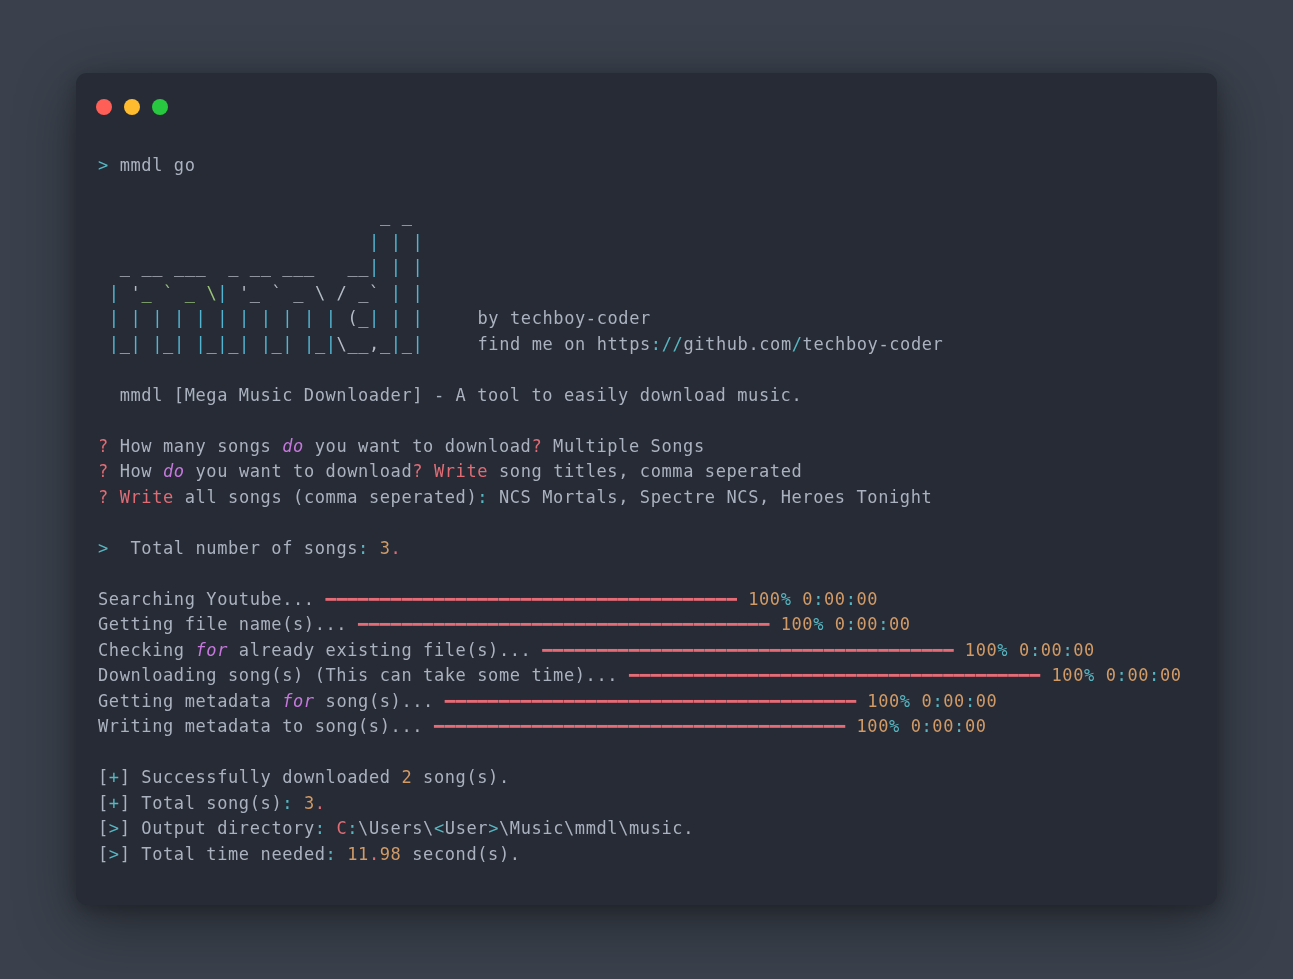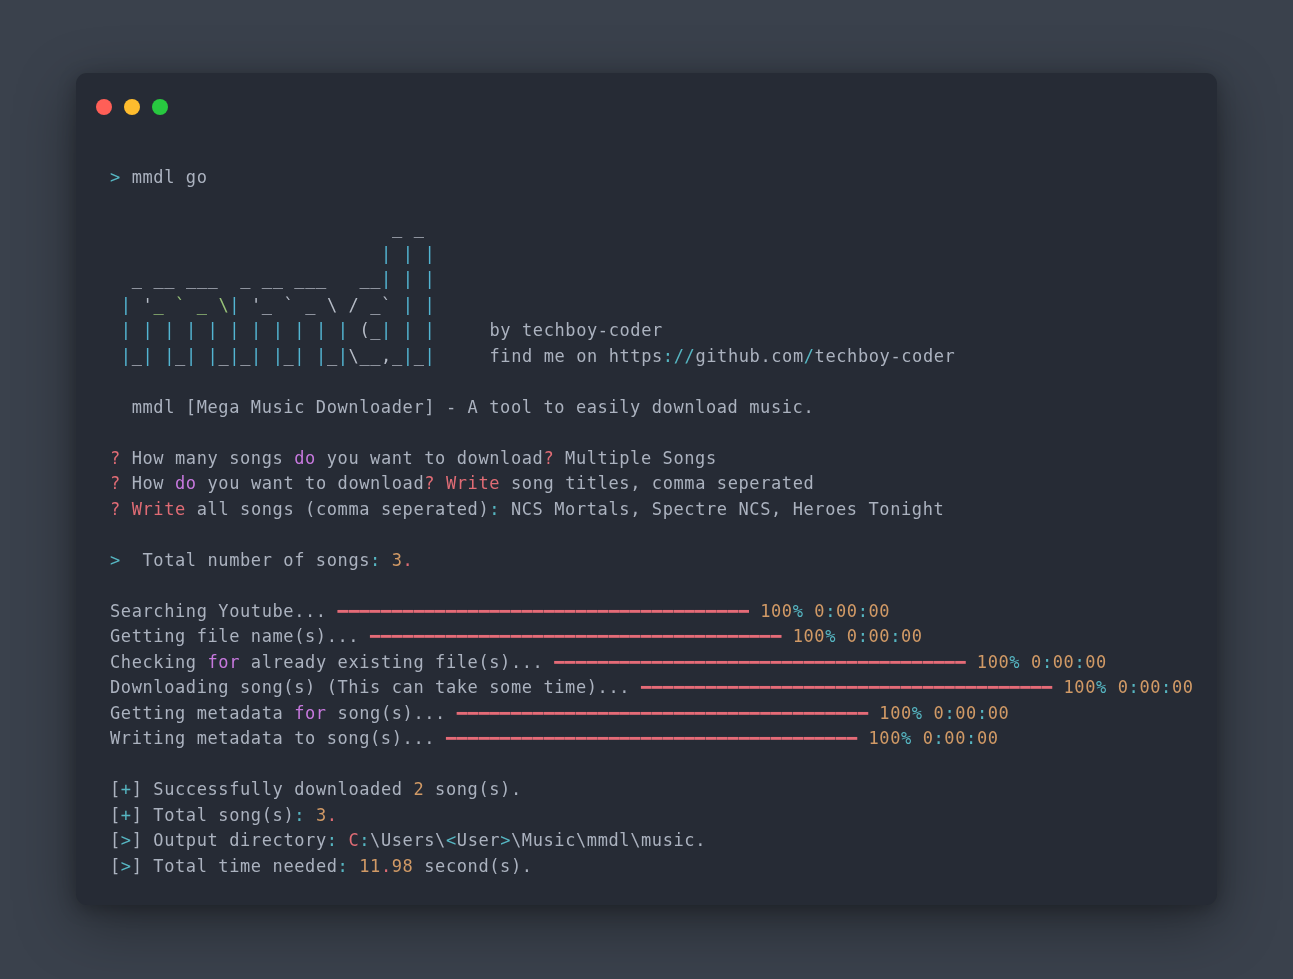--- a/index.html
+++ b/index.html
@@ -33,35 +33,35 @@
   }
   .light {
     width: 16px;
     height: 16px;
     border-radius: 50%;
     border: none;
     padding: 0;
     cursor: default;
   }
   pre.screen {
-    margin: 12px;
+    margin: 0;
     padding: 38px 0 0 22px;
     font-family: "DejaVu Sans Mono", "Liberation Mono", monospace;
     font-size: 17px;
     line-height: 25.5px;
     letter-spacing: 0.6px;
     color: var(--fg, #abb2bf);
     white-space: pre;
   }
   .line { min-height: 25.5px; white-space: pre; }
   .c-fg     { color: var(--fg); }
   .c-red    { color: var(--red); }
   .c-orange { color: var(--orange); }
   .c-teal   { color: var(--teal); }
-  .c-purple { color: var(--purple); }
+  .c-purple { color: var(--purple); font-style: italic; }
   .c-green  { color: var(--green); }
   .c-cyan   { color: var(--cyan); }
   .c-bar    { color: var(--bar); }
   .c-art    { color: var(--art_fg); }
 </style>
 </head>
 <body>
 
 <div class="window">
   <div class="titlebar" id="titlebar">

